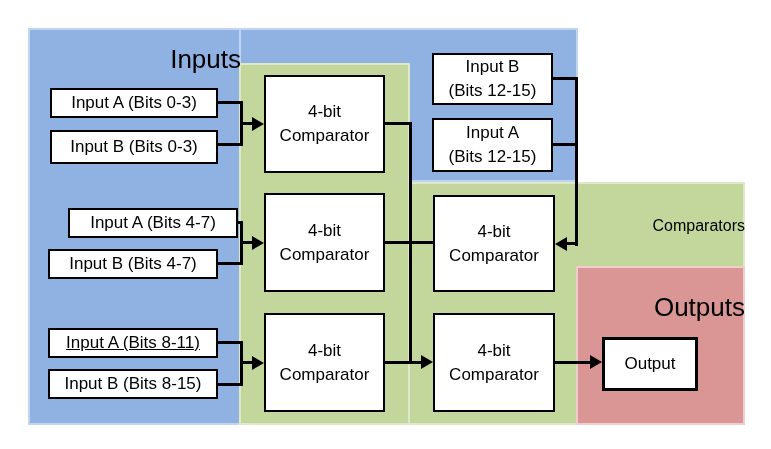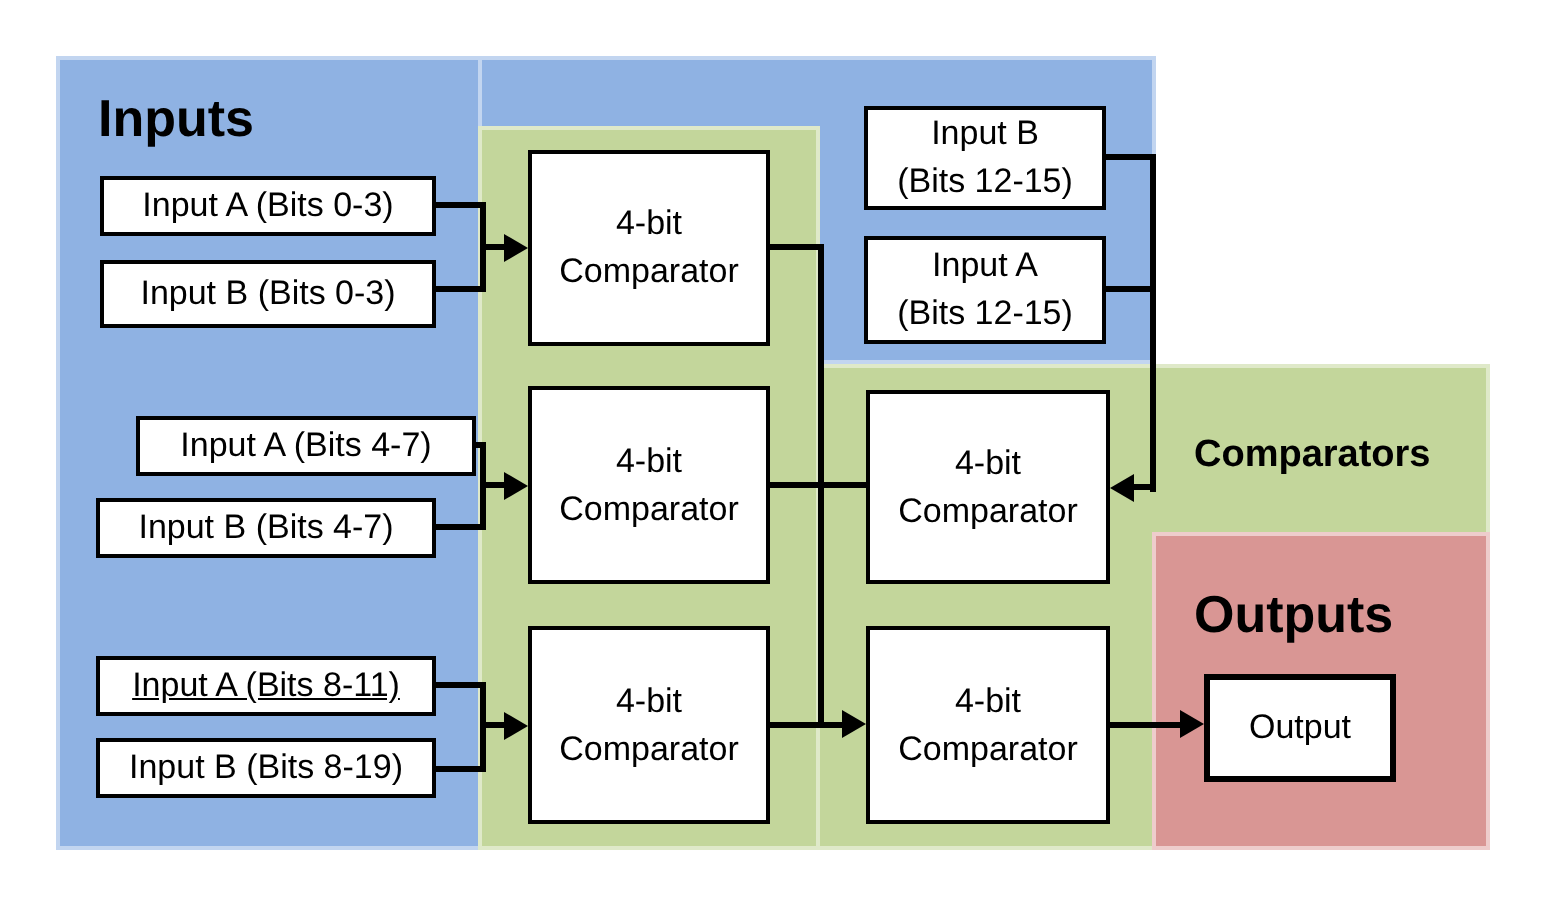--- a/index.html
+++ b/index.html
@@ -4,23 +4,23 @@
 <style>
   html,body { margin:0; padding:0; background:#ffffff; }
   #canvas {
     position:relative; width:771px; height:449px; background:#ffffff;
     font-family:"Liberation Sans", sans-serif; color:#000; overflow:hidden;
   }
   .region { position:absolute; box-sizing:border-box; border:2px solid; }
   .region.blue  { background:#8FB2E3; border-color:#C2D5F0; }
   .region.green { background:#C3D69B; border-color:#DFE9C9; }
   .region.red   { background:#D99694; border-color:#EECDCC; }
-  .heading { position:absolute; font-weight:bold; text-align:left; letter-spacing:0;padding-left:21px; }
+  .heading { position:absolute; font-weight:normal; text-align:right; letter-spacing:0; }
   .heading.big { font-size:26px; }
-  .heading.med { font-size:19px; }
+  .heading.med { font-size:16px; }
   .node {
     position:absolute; background:#ffffff; border:2px solid #000;
     box-sizing:border-box; display:flex; flex-direction:column;
     align-items:center; justify-content:center; text-align:center;
     font-size:17px; line-height:24px; white-space:nowrap;
   }
   .node.thick { border-width:3px; }
   .hline { position:absolute; height:3px; background:#000; }
   .vline { position:absolute; width:3px;  background:#000; }
   .ah-r { position:absolute; width:0; height:0;
@@ -87,21 +87,21 @@
   <div class="node" style="left:48px; top:208px; width:170px; height:30px;margin-left:20px;">
       <span>Input A (Bits 4-7)</span>
     </div>
   <div class="node" style="left:48px; top:249px; width:170px; height:30px;">
       <span>Input B (Bits 4-7)</span>
     </div>
   <div class="node" style="left:48px; top:328px; width:170px; height:30px;text-decoration:underline;">
       <span>Input A (Bits 8-11)</span>
     </div>
   <div class="node" style="left:48px; top:369px; width:170px; height:30px;">
-      <span>Input B (Bits 8-19)</span>
+      <span>Input B (Bits 8-15)</span>
     </div>
 
   <div class="node" style="left:432px; top:53px;  width:121px; height:52px;align-items:center;">
     <span>Input B</span>
     <span>(Bits 12-15)</span>
   </div>
   <div class="node" style="left:432px; top:118px; width:121px; height:54px;">
     <span>Input A</span>
     <span>(Bits 12-15)</span>
   </div>

